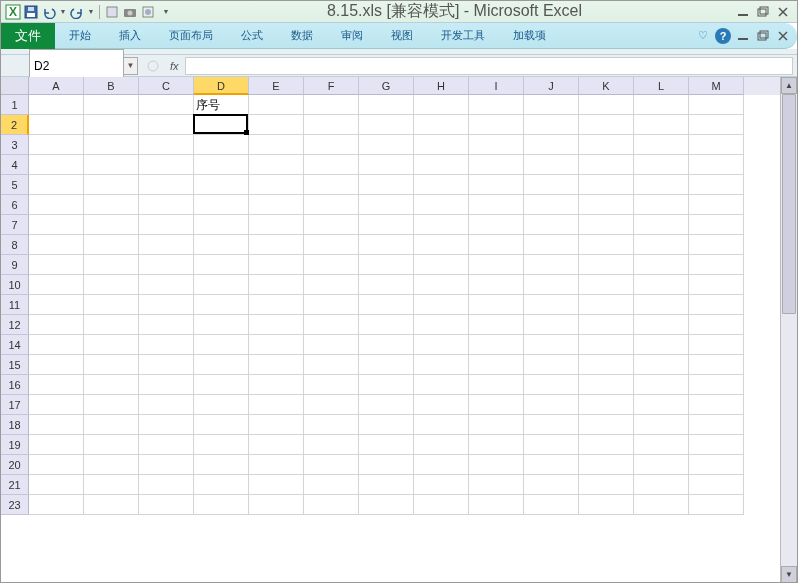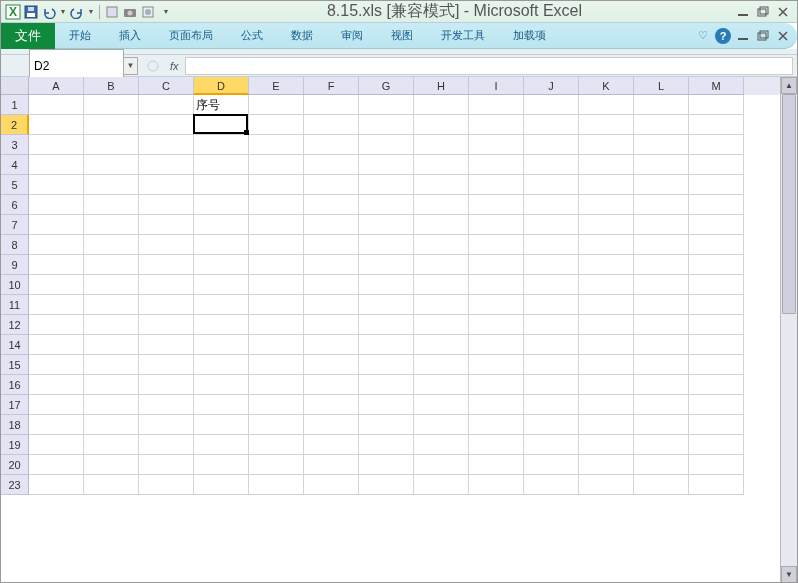--- a/index.html
+++ b/index.html
@@ -500,20 +500,36 @@
           <div class="cell"></div>
           <div class="cell"></div>
           <div class="cell"></div>
           <div class="cell"></div>
           <div class="cell"></div>
           <div class="cell"></div>
           <div class="cell"></div>
           <div class="cell"></div>
         </div>
         <div class="row">
+          <div class="rowhdr">21</div>
+          <div class="cell"></div>
+          <div class="cell"></div>
+          <div class="cell"></div>
+          <div class="cell"></div>
+          <div class="cell"></div>
+          <div class="cell"></div>
+          <div class="cell"></div>
+          <div class="cell"></div>
+          <div class="cell"></div>
+          <div class="cell"></div>
+          <div class="cell"></div>
+          <div class="cell"></div>
+          <div class="cell"></div>
+        </div>
+        <div class="row">
           <div class="rowhdr">23</div>
           <div class="cell"></div>
           <div class="cell"></div>
           <div class="cell"></div>
           <div class="cell"></div>
           <div class="cell"></div>
           <div class="cell"></div>
           <div class="cell"></div>
           <div class="cell"></div>
           <div class="cell"></div>

